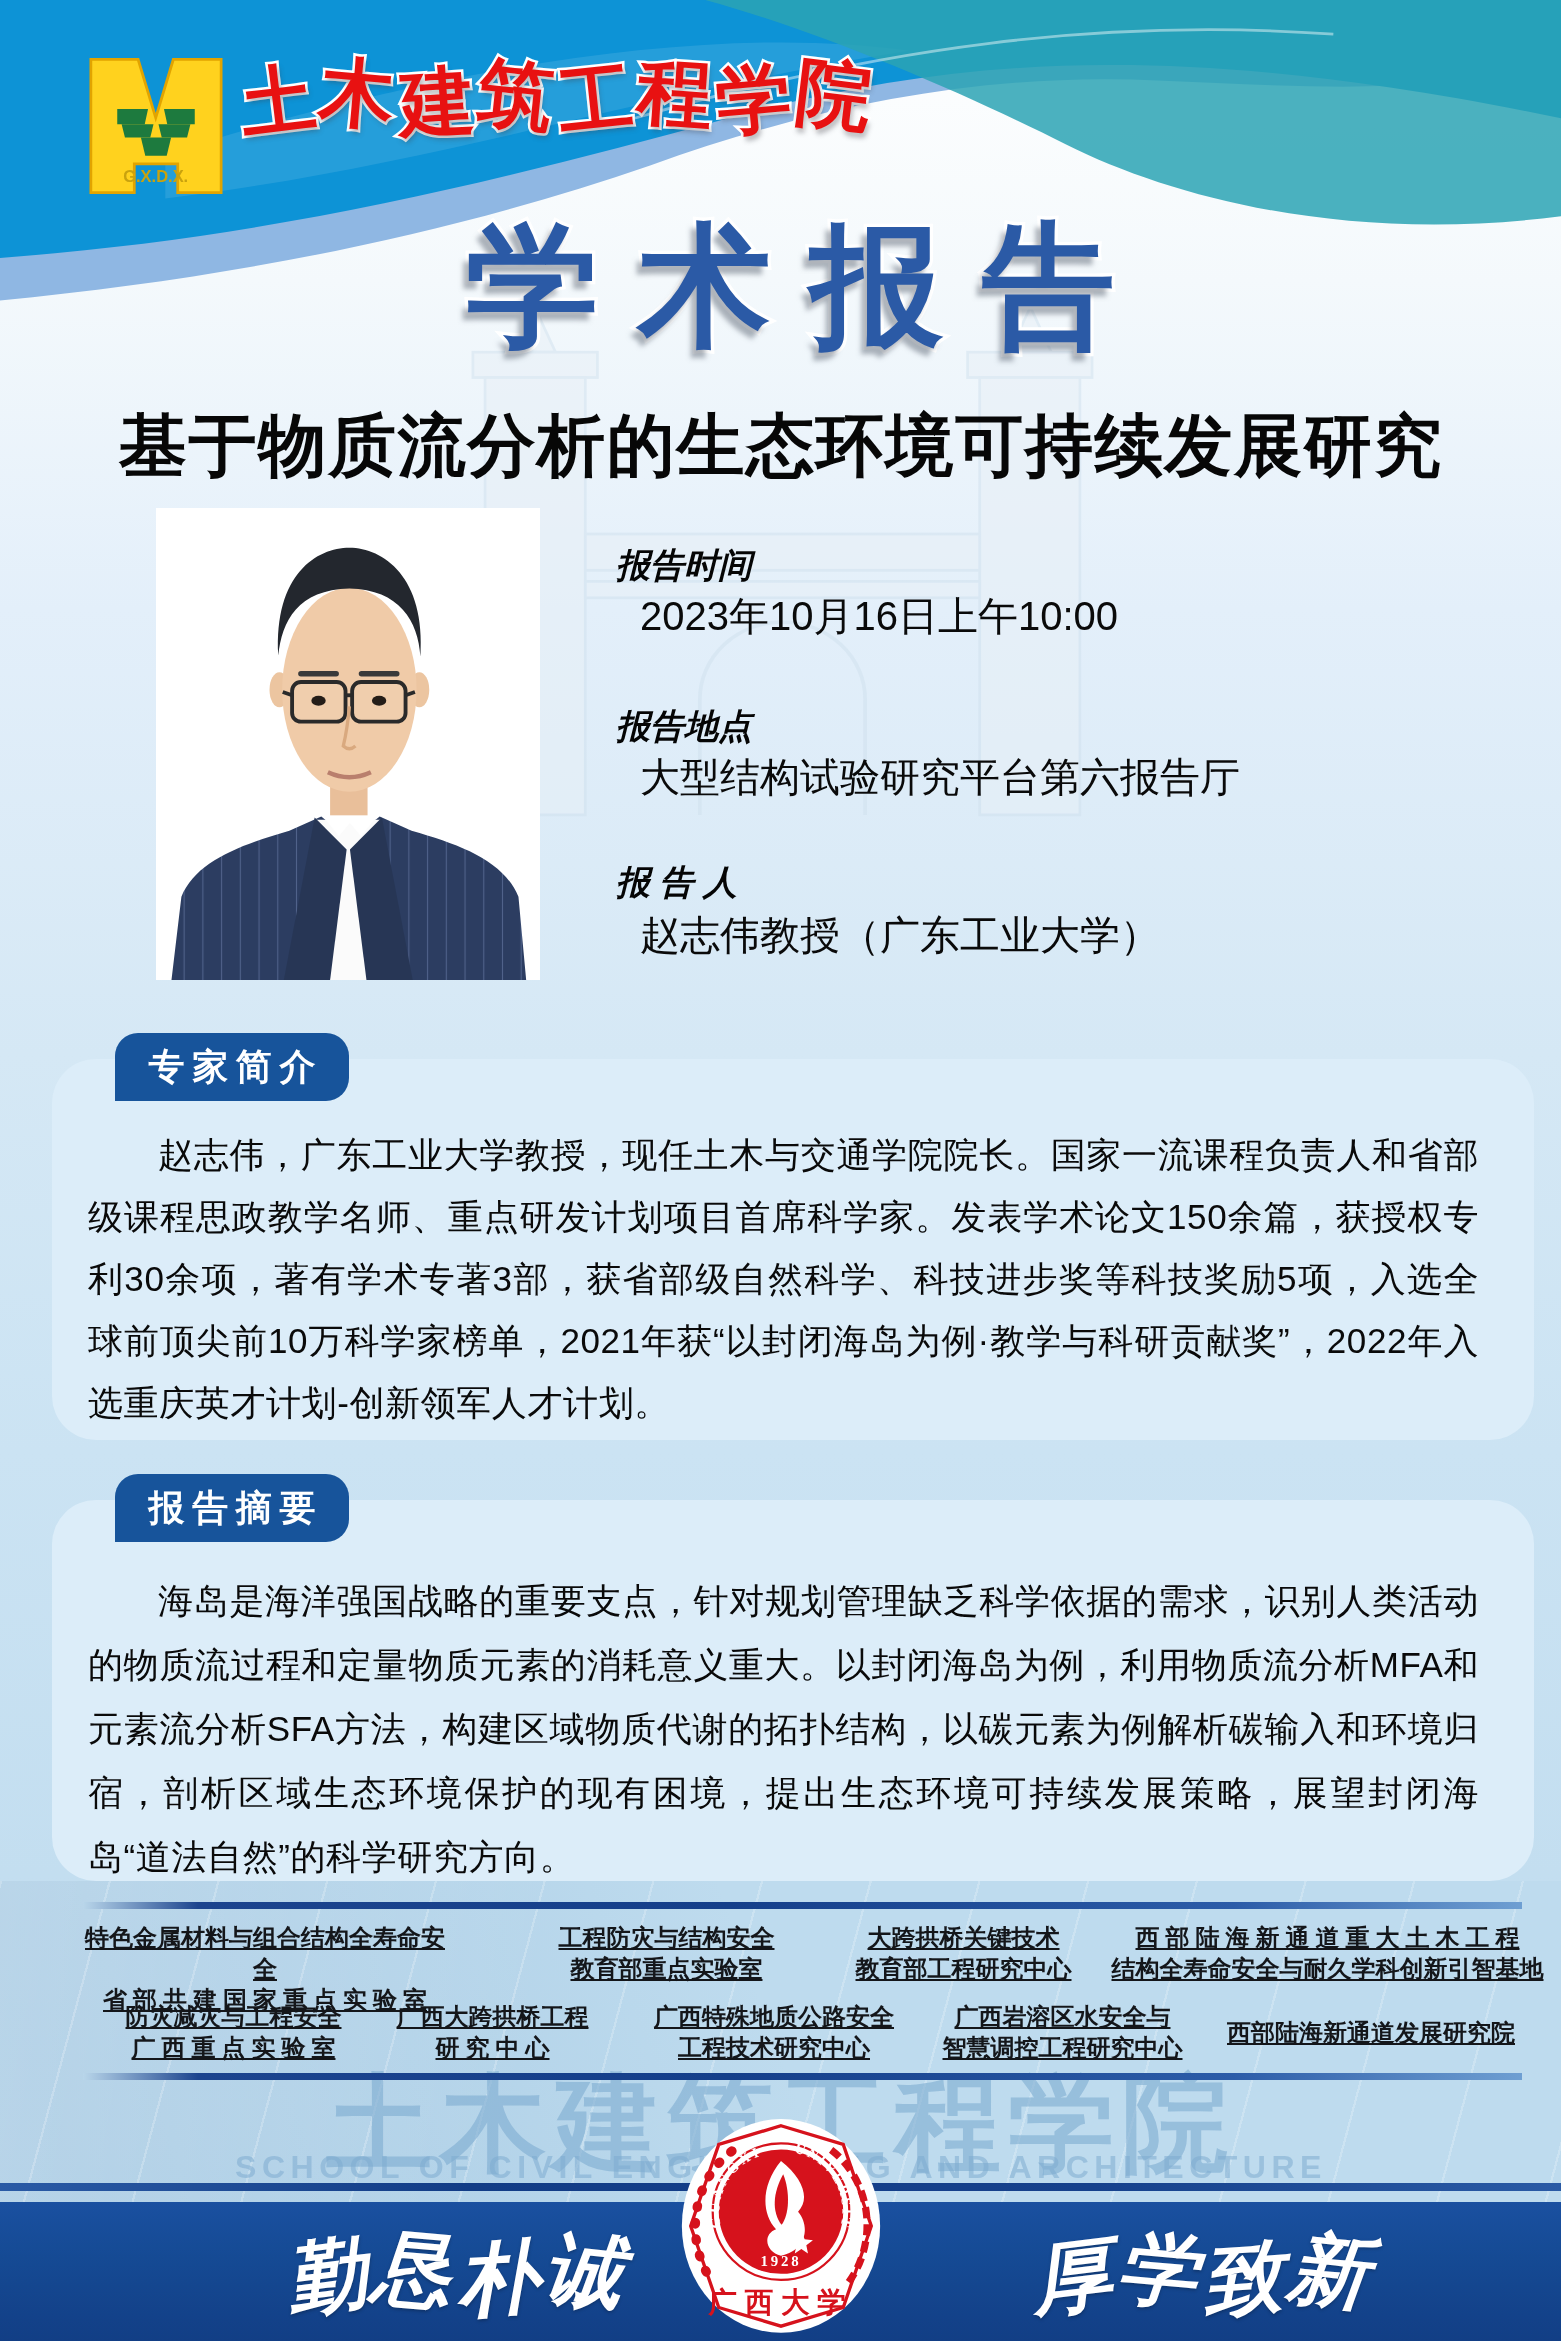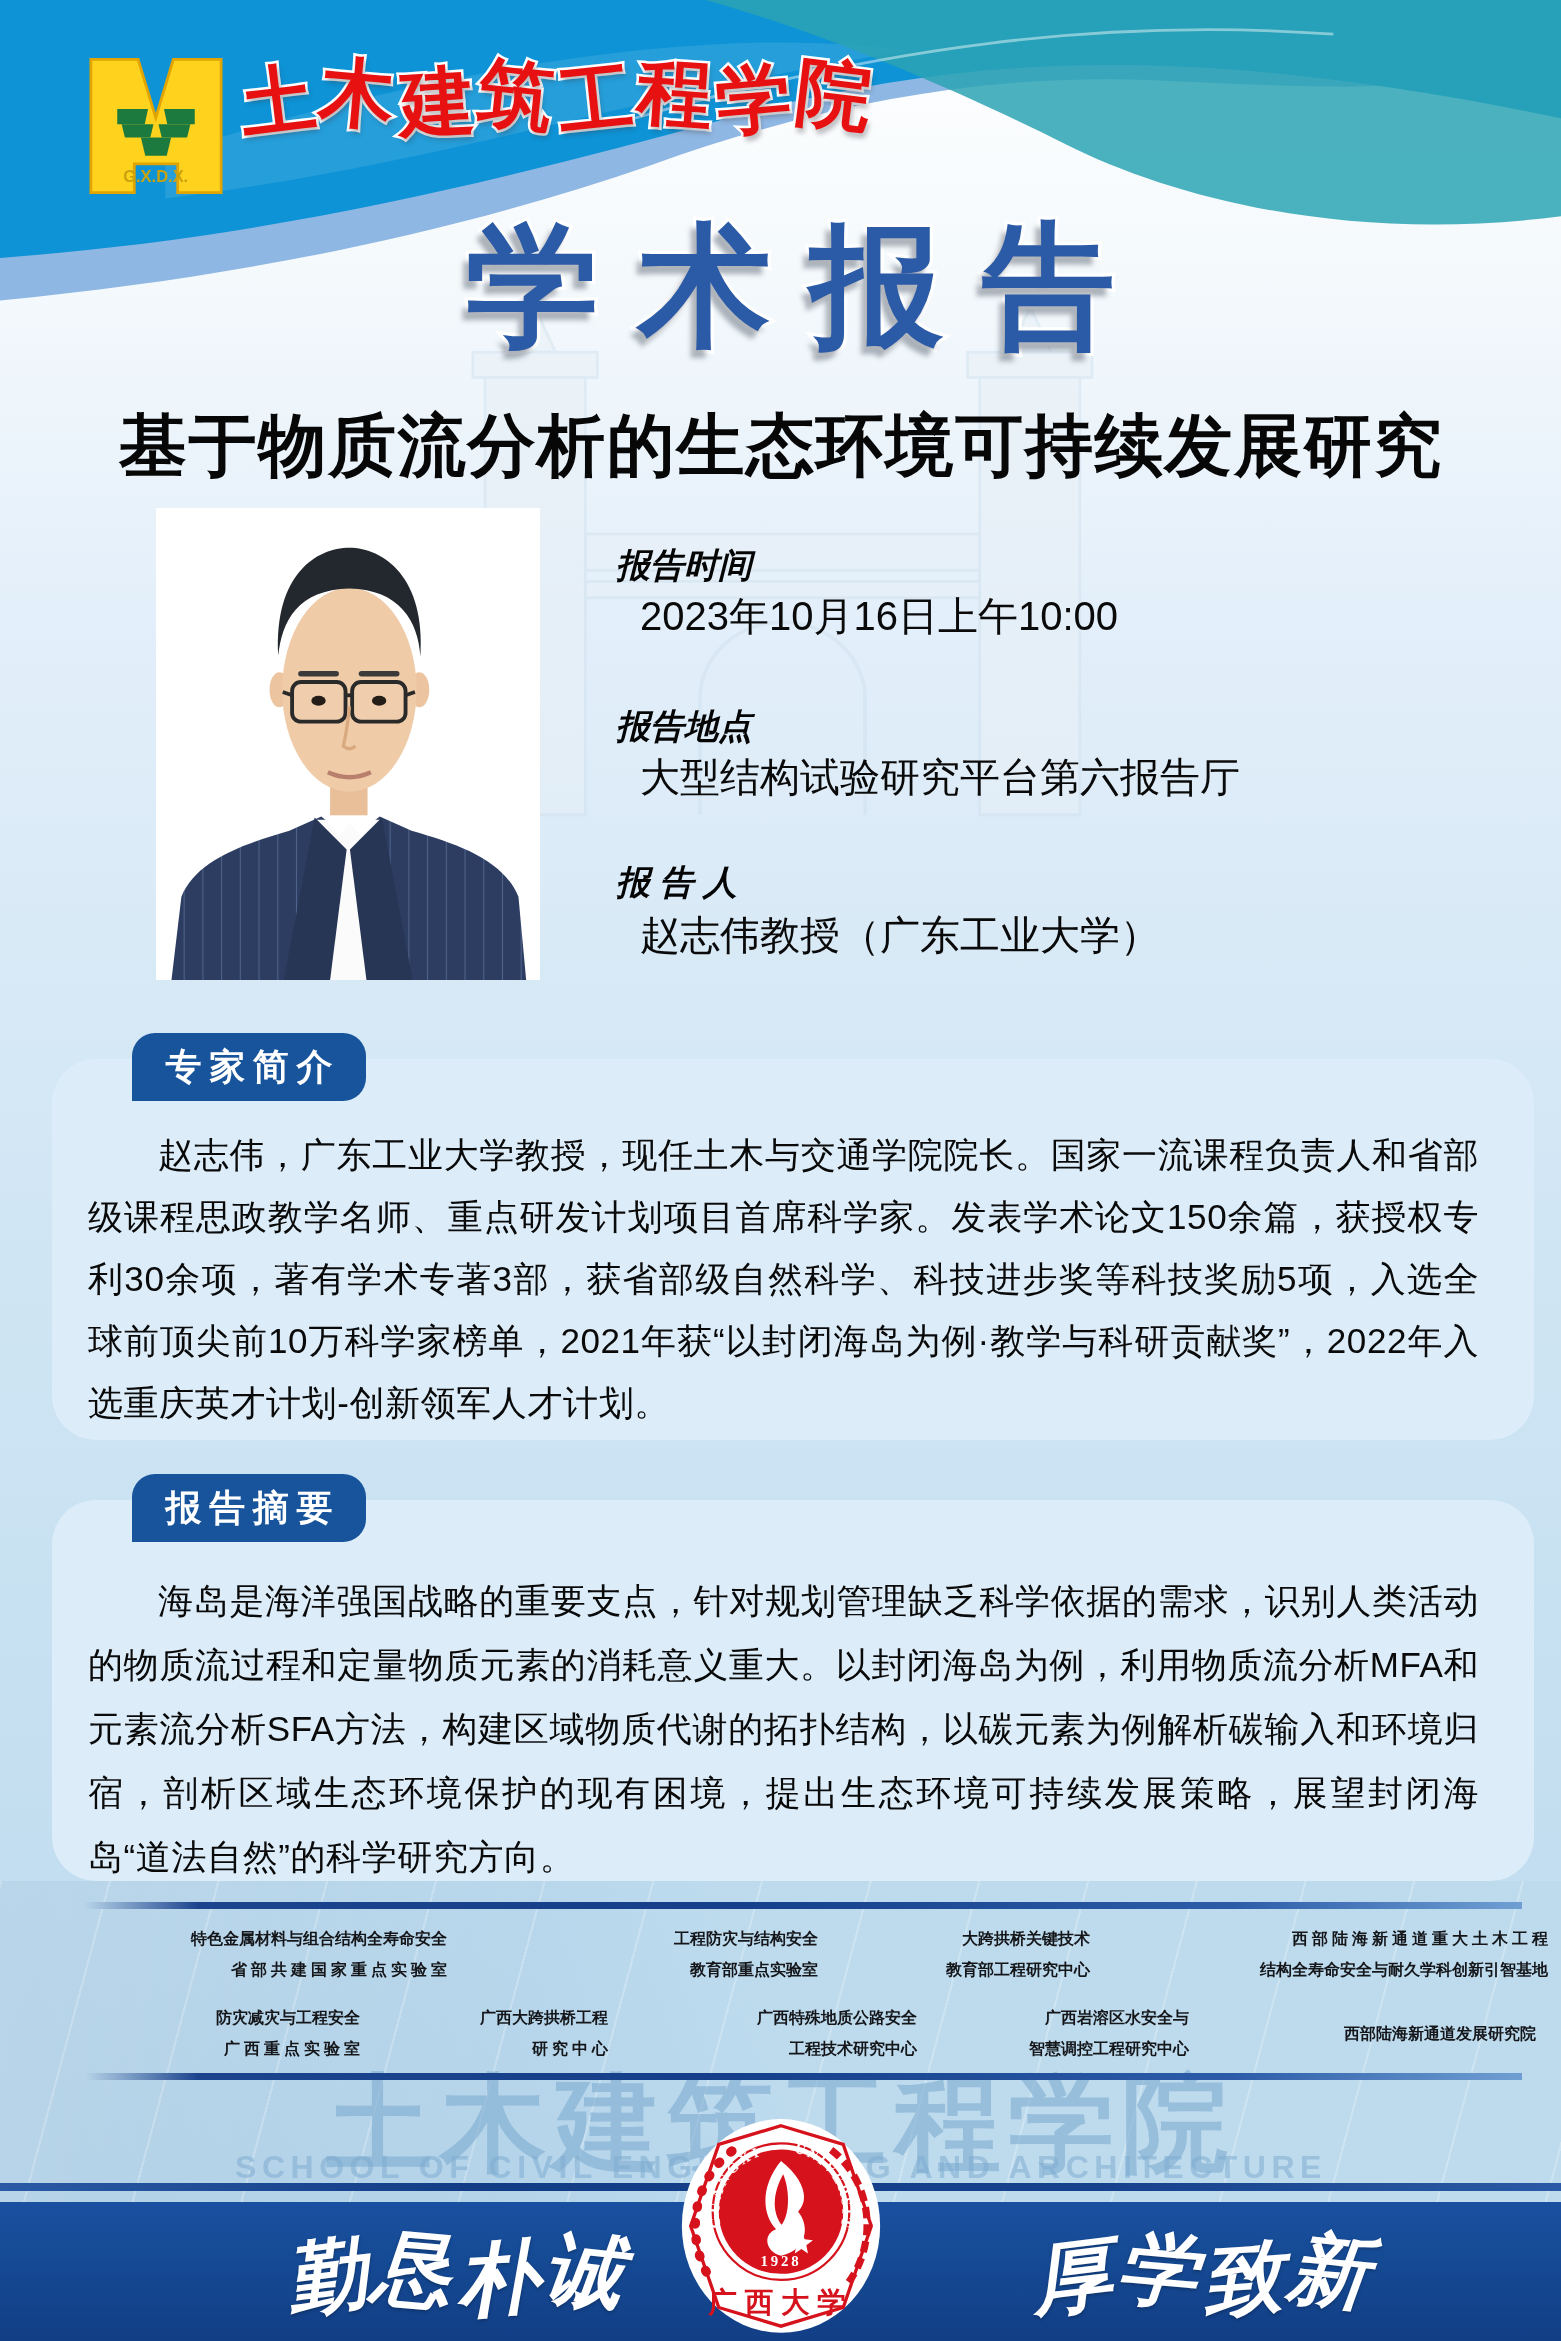--- a/index.html
+++ b/index.html
@@ -31,36 +31,36 @@
   
   .photo{position:absolute;left:156px;top:508px;width:384px;height:472px;z-index:3;background:#ffffff;}
 
   
   .info-label{position:absolute;left:616px;z-index:3;font-weight:bold;font-size:34px;color:#050505;white-space:nowrap;font-style:italic;}
   .info-value{position:absolute;left:640px;z-index:3;font-size:40px;color:#0a0a0a;white-space:nowrap;}
 
   
   .badge{position:absolute;left:115px;width:234px;height:68px;z-index:4;background:var(--badge-blue);
          border-radius:23px 23px 23px 0;display:flex;align-items:center;justify-content:center;
-         color:#ffffff;font-weight:bold;font-size:36px;letter-spacing:7.7px;text-indent:7.7px;margin-left:17px;}
+         color:#ffffff;font-weight:bold;font-size:36px;letter-spacing:7.7px;text-indent:7.7px;}
   .panel{position:absolute;left:52px;width:1482px;height:381px;z-index:3;background:#dcedf9;border-radius:44px;}
   .panel-text{position:absolute;left:88px;right:83px;z-index:4;font-size:35px;line-height:62px;
               color:#0a0a0a;text-align:justify;text-indent:2em;letter-spacing:0.6px;}
 
   
   .strip{position:absolute;left:0;top:1881px;width:1562px;height:321px;z-index:1;
          background:
            repeating-linear-gradient(105deg, rgba(255,255,255,.22) 0 2.2px, rgba(255,255,255,0) 2.2px 105px),
            linear-gradient(100deg, rgba(255,255,255,.20) 0%, rgba(255,255,255,0) 35%),
            linear-gradient(70deg, rgba(110,160,200,.28) 5%, rgba(110,160,200,0) 50%),
            #bedbee;}
   .divider{position:absolute;height:7.2px;z-index:3;
            background:linear-gradient(90deg,#b9d6ea 0%,#1c448e 8%,#153f8a 45%,#2c5ca8 80%,#6f9fd2 100%);}
-  .lab{position:absolute;z-index:3;text-align:right;font-family:"Liberation Serif",serif;
-       font-weight:bold;font-size:16px;line-height:31px;color:#14161a;}
+  .lab{position:absolute;z-index:3;text-align:center;font-family:"Liberation Serif",serif;
+       font-weight:bold;font-size:24px;line-height:31px;color:#14161a;text-decoration:underline;}
   .wm-cn{position:absolute;left:0;right:0;top:2053px;z-index:2;text-align:center;white-space:nowrap;
          font-family:"Liberation Serif",serif;font-weight:bold;font-size:106px;letter-spacing:7.7px;
          color:rgba(125,172,208,.60);}
   .wm-en{position:absolute;left:0;right:0;top:2149px;z-index:2;text-align:center;white-space:nowrap;
          font-weight:bold;font-size:32px;letter-spacing:5.5px;color:rgba(125,172,208,.55);}
 
   
   .divider-full{position:absolute;left:0;top:2183px;width:1562px;height:8.3px;z-index:3;
                 background:linear-gradient(90deg,#2a5aa5,#123c86 30%,#16418c 70%,#2a5aa5);}
   .footer-band{position:absolute;left:0;top:2202px;width:1562px;height:140px;z-index:3;

